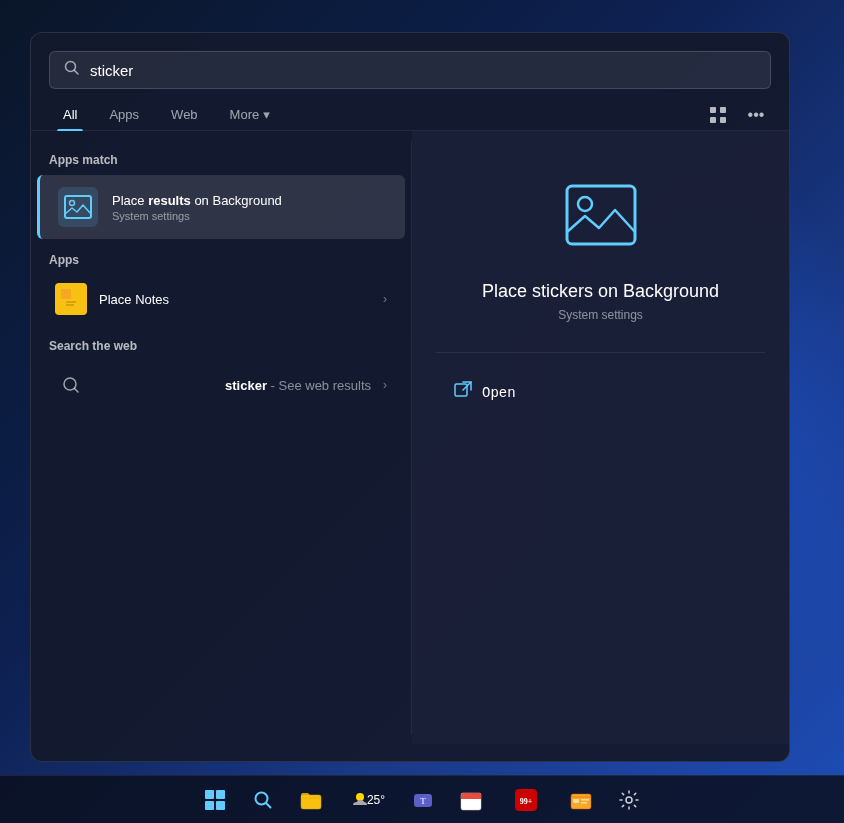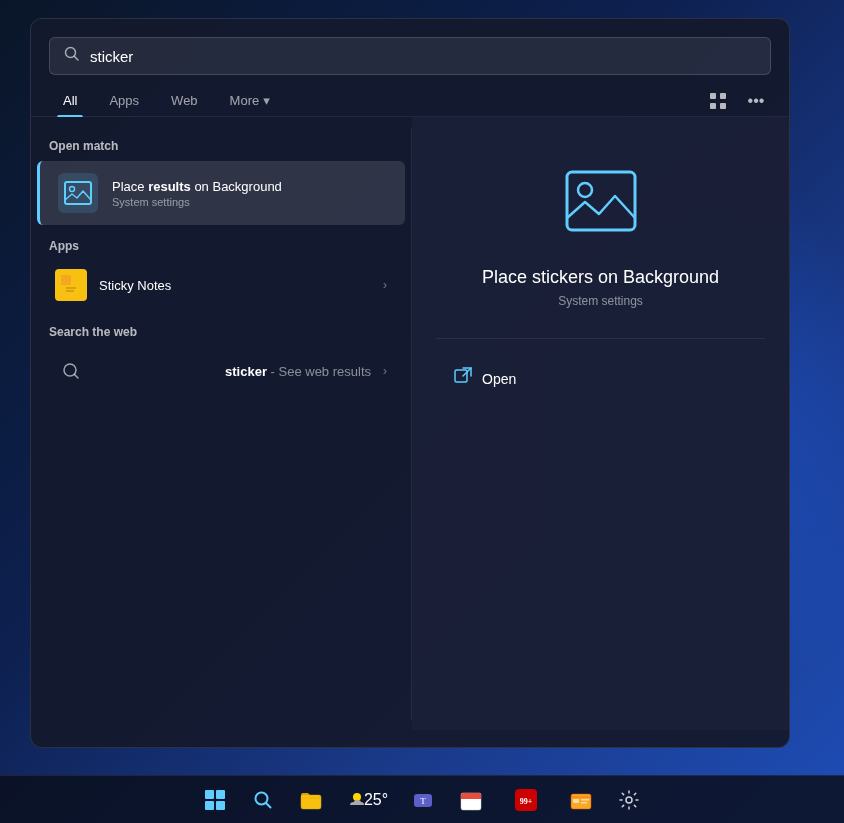--- a/index.html
+++ b/index.html
@@ -20,21 +20,21 @@
       width: 400px;
       height: 600px;
       background: radial-gradient(ellipse at center, rgba(30,100,255,0.4) 0%, transparent 70%);
       border-radius: 50%;
       transform: rotate(-20deg);
     }
 
     
     .search-panel {
       position: absolute;
-      top: 18px;
+      top: 32px;
       left: 30px;
       width: 760px;
       height: 730px;
       background: rgba(20, 25, 45, 0.95);
       border-radius: 12px;
       border: 1px solid rgba(255,255,255,0.1);
       overflow: hidden;
     }
 
     
@@ -314,20 +314,21 @@
     }
 
     .open-btn {
       display: flex;
       align-items: center;
       gap: 10px;
       cursor: pointer;
       padding: 8px;
       border-radius: 4px;
       align-self: flex-start;
+      font-family: Liberation Mono, monospace;
     }
 
     .open-btn-icon {
       color: #60cdff;
       font-size: 18px;
     }
 
     .open-btn-label {
       color: #fff;
       font-size: 14px;
@@ -423,21 +424,21 @@
       <div class="tab-icon-btn">
         <span>•••</span>
       </div>
     </div>
   </div>
 
   <div class="content-area">
 
     <div class="left-panel">
 
-      <div class="section-label">Open match</div>
+      <div class="section-label">Apps match</div>
 
       <div class="best-match-item">
         <div class="best-match-icon">
           <svg class="img-frame-icon" width="30" height="30" viewBox="0 0 30 30" fill="none">
             <rect x="2" y="4" width="26" height="22" rx="2" stroke="#60cdff" stroke-width="2"></rect>
             <circle cx="9" cy="11" r="2.5" stroke="#60cdff" stroke-width="1.5"></circle>
             <path d="M2 22 L9 16 L14 20 L20 13 L28 22" stroke="#60cdff" stroke-width="1.5" stroke-linejoin="round"></path>
           </svg>
         </div>
         <div class="best-match-text">
@@ -452,21 +453,21 @@
 
       <div class="app-item">
         <div class="app-icon sticky-notes-icon">
           <svg class="sticky-svg" viewBox="0 0 22 22" fill="none">
             <rect x="1" y="1" width="20" height="20" rx="2" fill="#f8c112"></rect>
             <rect x="1" y="1" width="10" height="10" rx="1" fill="#f5a623"></rect>
             <line x1="6" y1="14" x2="16" y2="14" stroke="rgba(0,0,0,0.3)" stroke-width="1"></line>
             <line x1="6" y1="17" x2="14" y2="17" stroke="rgba(0,0,0,0.3)" stroke-width="1"></line>
           </svg>
         </div>
-        <div class="app-item-label">Sticky Notes</div>
+        <div class="app-item-label">Place Notes</div>
         <span class="app-item-chevron">›</span>
       </div>
 
       <div class="apps-label">Search the web</div>
 
       <div class="web-search-item">
         <div class="search-web-icon">
           <svg width="18" height="18" viewBox="0 0 18 18" fill="none">
             <circle cx="8" cy="8" r="6" stroke="rgba(255,255,255,0.6)" stroke-width="1.5"></circle>
             <line x1="12.5" y1="12.5" x2="16" y2="16" stroke="rgba(255,255,255,0.6)" stroke-width="1.5" stroke-linecap="round"></line>
@@ -537,21 +538,21 @@
       <rect x="1" y="6" width="8" height="3" rx="1" fill="#f8c112"></rect>
       <path d="M1 6 Q1 4 3 4 L8 4 L10 6" fill="#d4a400"></path>
     </svg>
   </div>
 
   <div class="taskbar-item" style="position:relative; width:60px;">
     <svg width="22" height="22" viewBox="0 0 22 22" fill="none">
       <circle cx="11" cy="8" r="4" fill="#ffd700"></circle>
       <path d="M4 16 Q4 13 8 13 Q8 11 11 11 Q15 11 15 13 Q18 13 18 16 Z" fill="#aaa"></path>
     </svg>
-    <span style="color:#fff; font-size:16px; margin-left:-4px;">25°</span>
+    <span style="color:#fff; font-size:12px; margin-left:-4px;">25°</span>
   </div>
 
   <div class="taskbar-item">
     <svg width="22" height="22" viewBox="0 0 22 22" fill="none">
       <rect x="2" y="5" width="18" height="13" rx="3" fill="#5b5fc7"></rect>
       <text x="11" y="15" text-anchor="middle" fill="white" font-size="9" font-family="Segoe UI">T</text>
     </svg>
   </div>
 
   <div class="taskbar-item">

